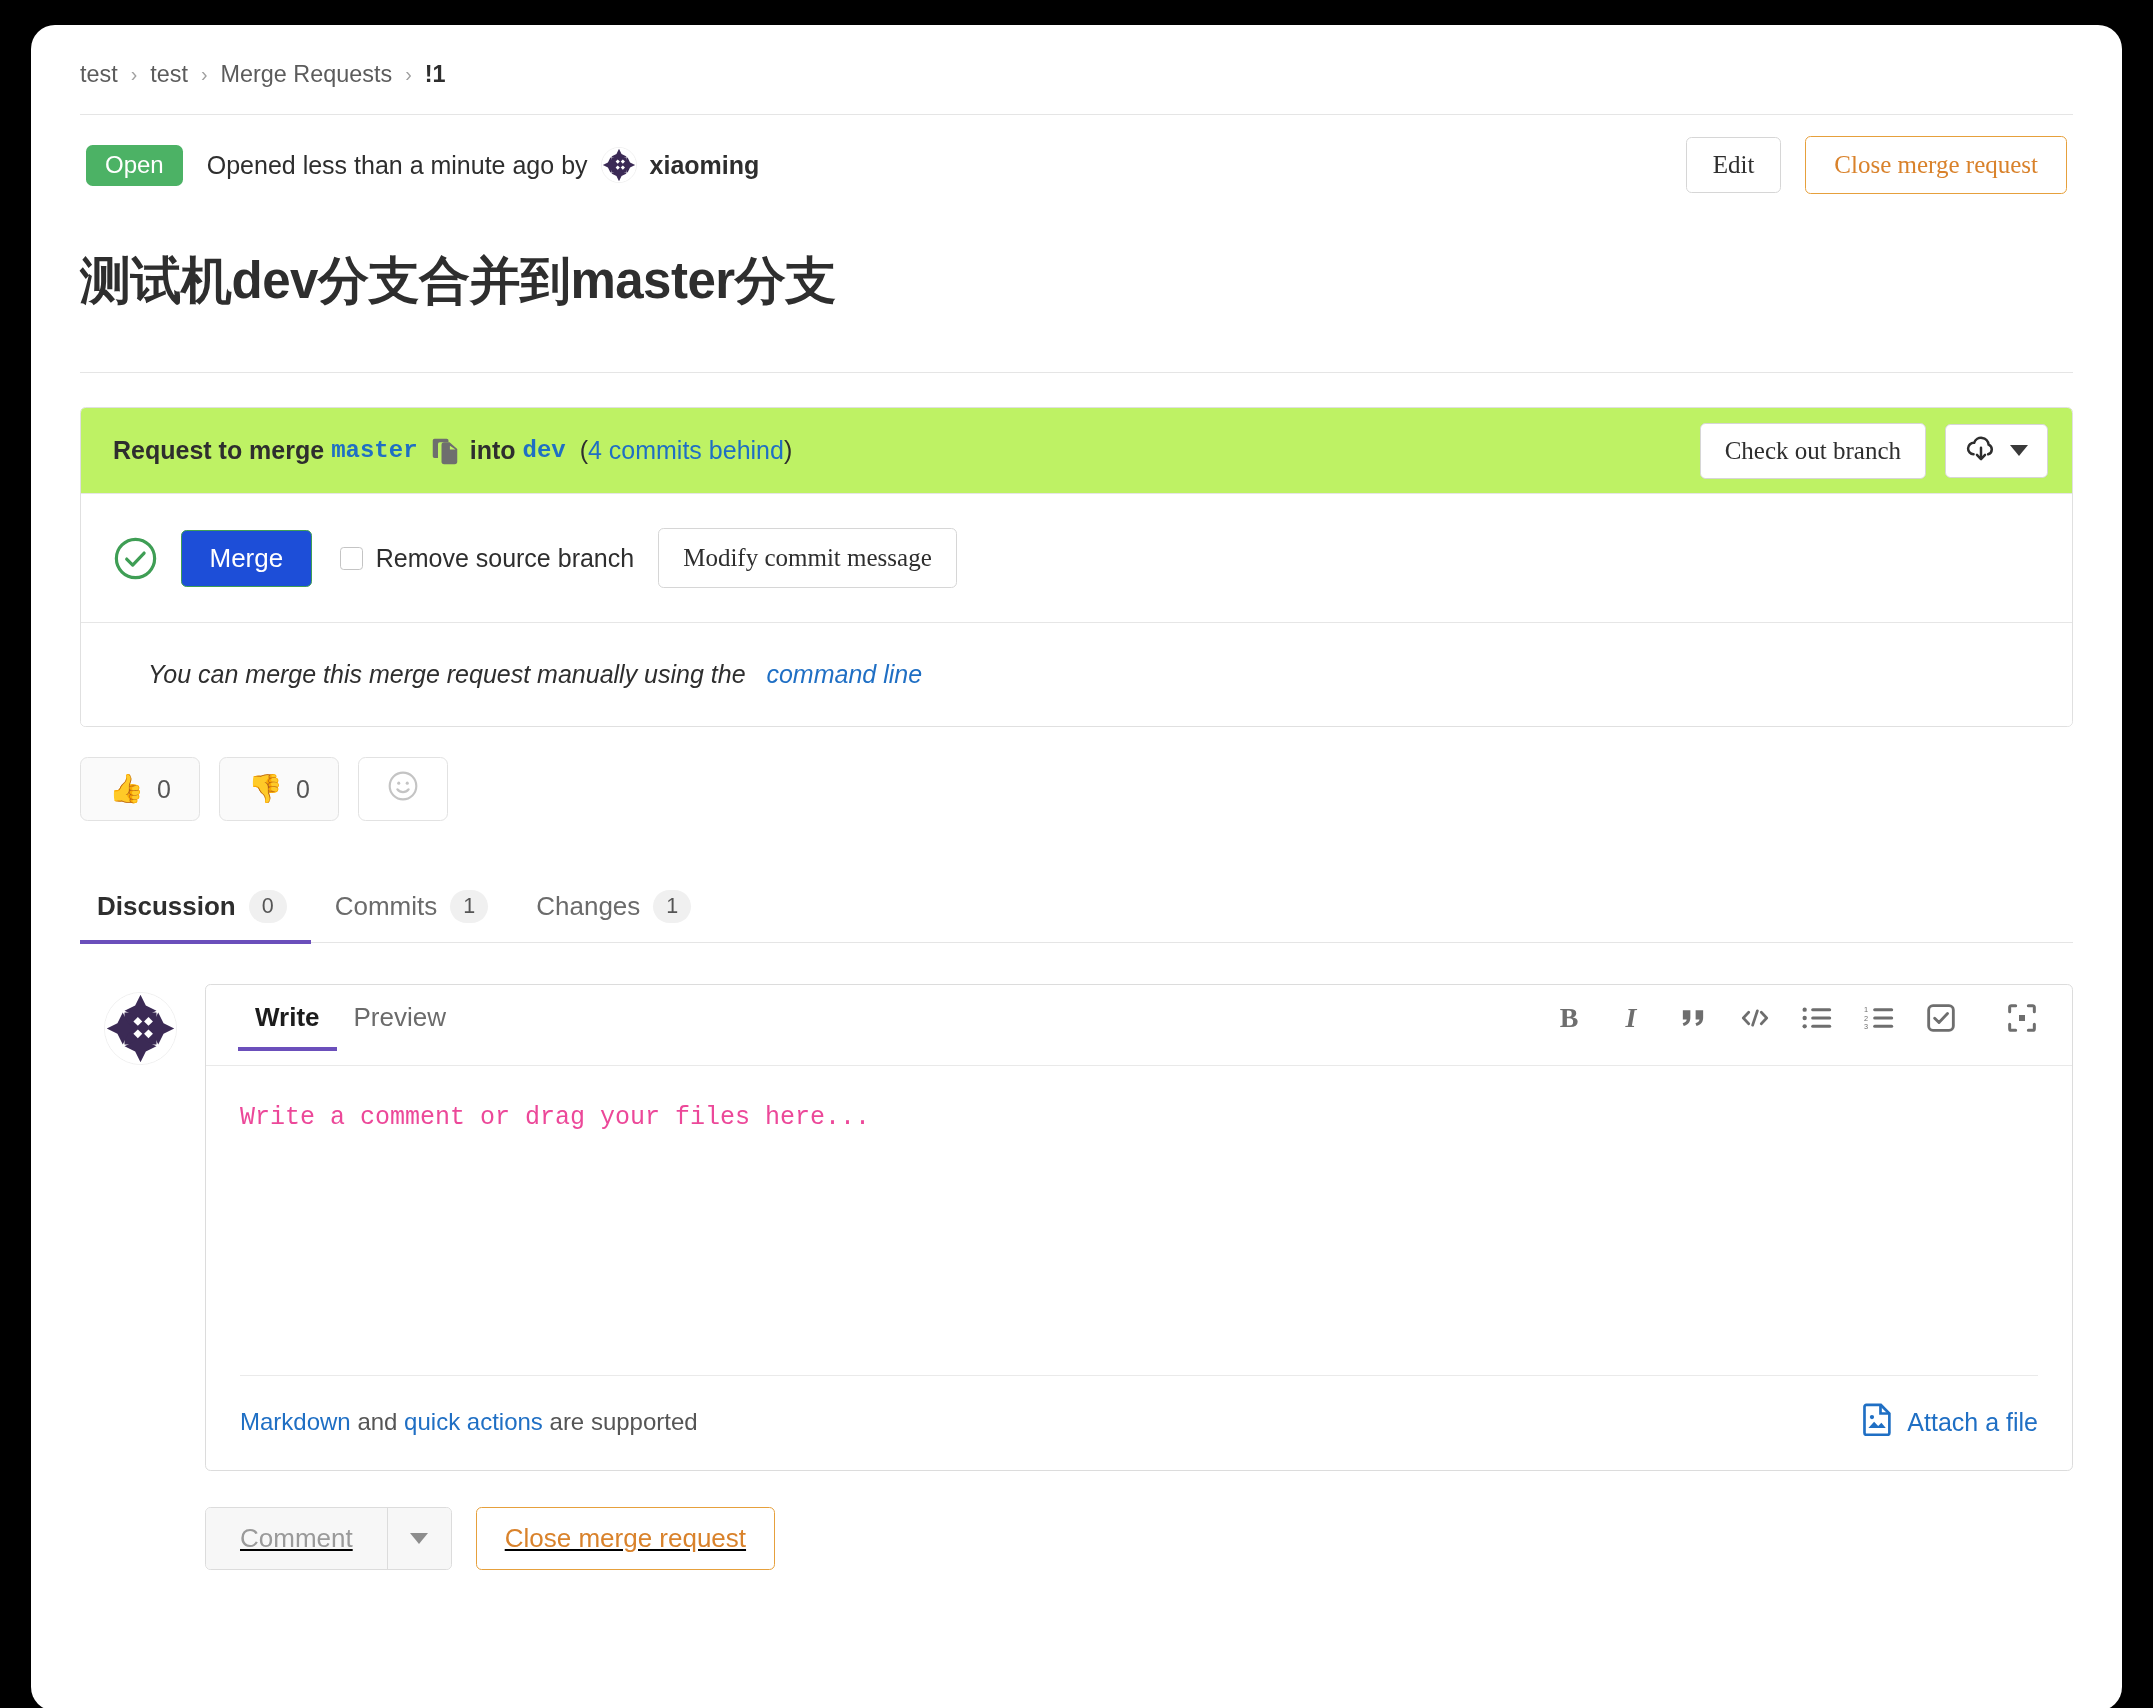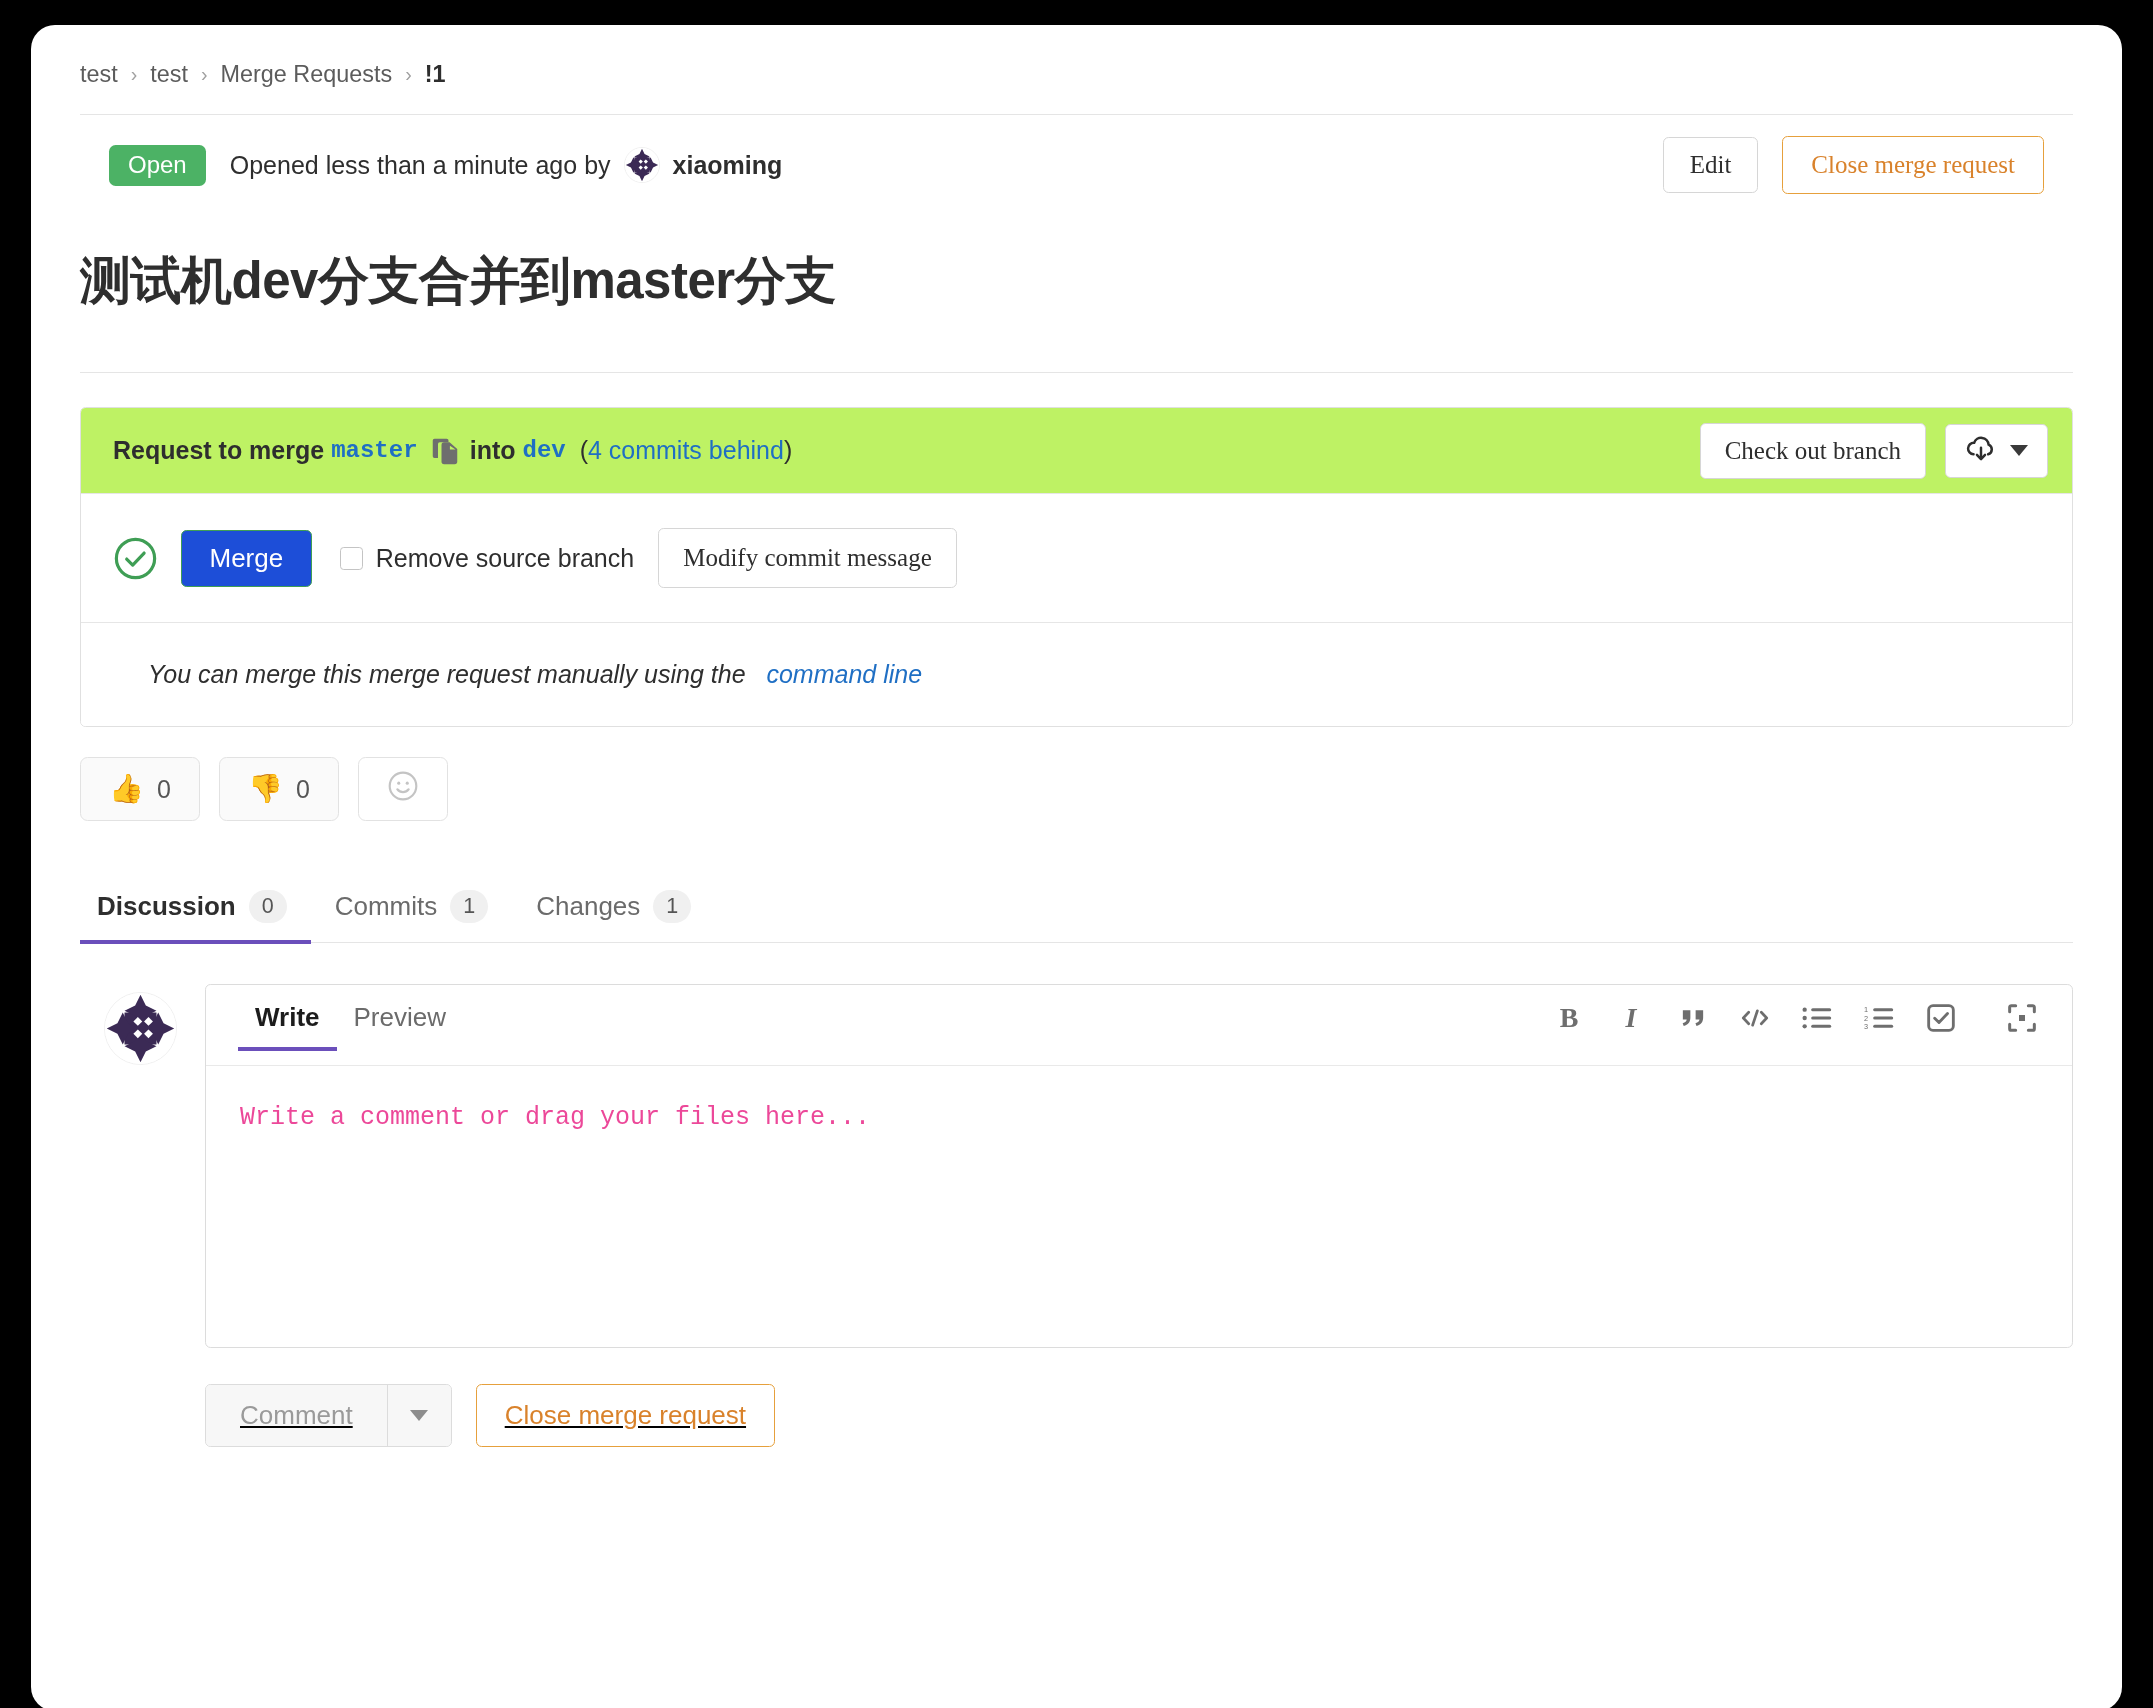--- a/index.html
+++ b/index.html
@@ -41,21 +41,21 @@
   .hr {
     height: 0.9px;
     background: #e5e5e5;
     margin: 26px 49px 0 49px;
   }
 
   
   .status-row {
     display: flex;
     align-items: center;
-    padding: 0 78px;
+    padding: 0 55px;
     height: 90px;
     margin-top: 5.6px;
   }
   .badge-open {
     background: #4cb265;
     color: #ffffff;
     border-radius: 6.6px;
     padding: 8.4px 19px;
     font-size: 24px;
     line-height: 1;
@@ -636,20 +636,36 @@
                   <path d="M16.4 12.8v2.6a1 1 0 0 1-1 1h-2.6"></path>
                   <path d="M5.2 16.4H2.6a1 1 0 0 1-1-1v-2.6"></path>
                   <rect x="7.2" y="7.2" width="3.6" height="3.6" fill="#6e6e6e" stroke="none"></rect>
                 </svg>
               </div>
             </div>
           </div>
 
           <div class="editor-text">Write a comment or drag your files here...</div>
 
+          <div class="editor-foot">
+            <span>
+              <a href="#">Markdown</a><span> and </span><a href="#">quick actions</a><span> are supported</span>
+            </span>
+            <span class="attach">
+              <span>
+                <svg width="32" height="34" viewBox="0 0 18 19" fill="none" stroke="#1f6fc4" stroke-width="1.5" xmlns="http://www.w3.org/2000/svg">
+                  <path d="M2.4 1.6h8.2l4.8 4.8v11a1 1 0 0 1-1 1H2.4a1 1 0 0 1-1-1V2.6a1 1 0 0 1 1-1z"></path>
+                  <path d="M10.4 1.8v4.6h4.6"></path>
+                  <path d="M3.6 14.6l3.2-3.6 2.3 2.4 1.8-1.8 2.5 3z" fill="#1f6fc4" stroke="none"></path>
+                  <circle cx="5.6" cy="8.4" r="1.2" fill="#1f6fc4" stroke="none"></circle>
+                </svg>
+              </span>
+              <span>Attach a file</span>
+            </span>
+          </div>
         </div>
 
         <div class="actions">
           <div class="comment-group">
             <button class="comment-btn">Comment</button>
             <div class="comment-dd">
               <span class="caret-gray"></span>
             </div>
           </div>
           <button class="btn-close-bottom">Close merge request</button>

